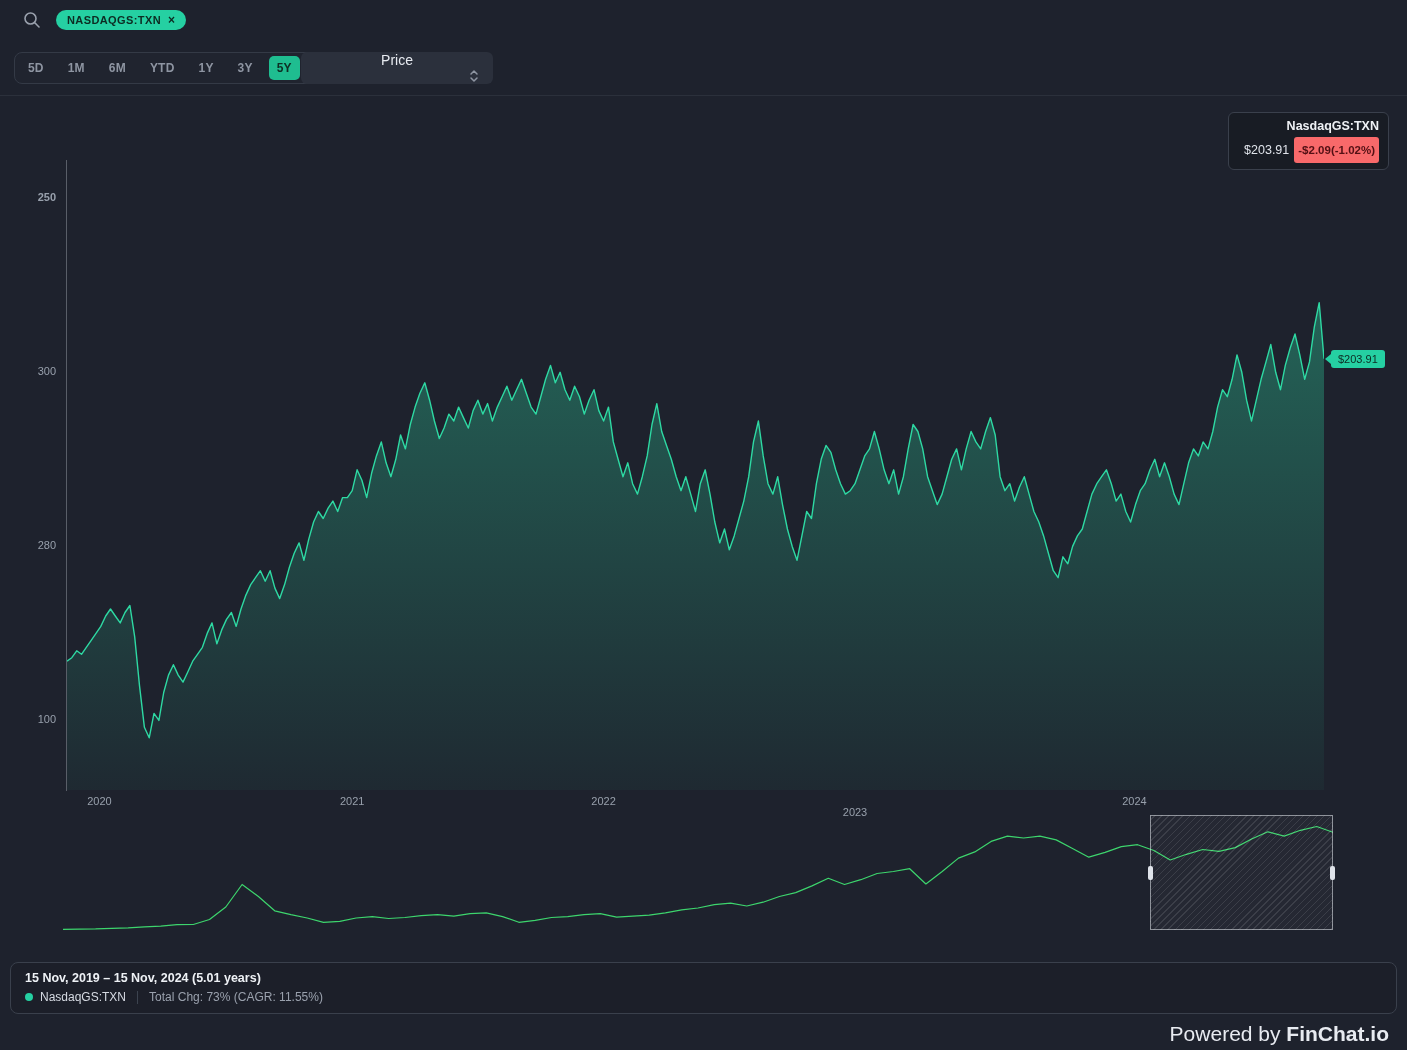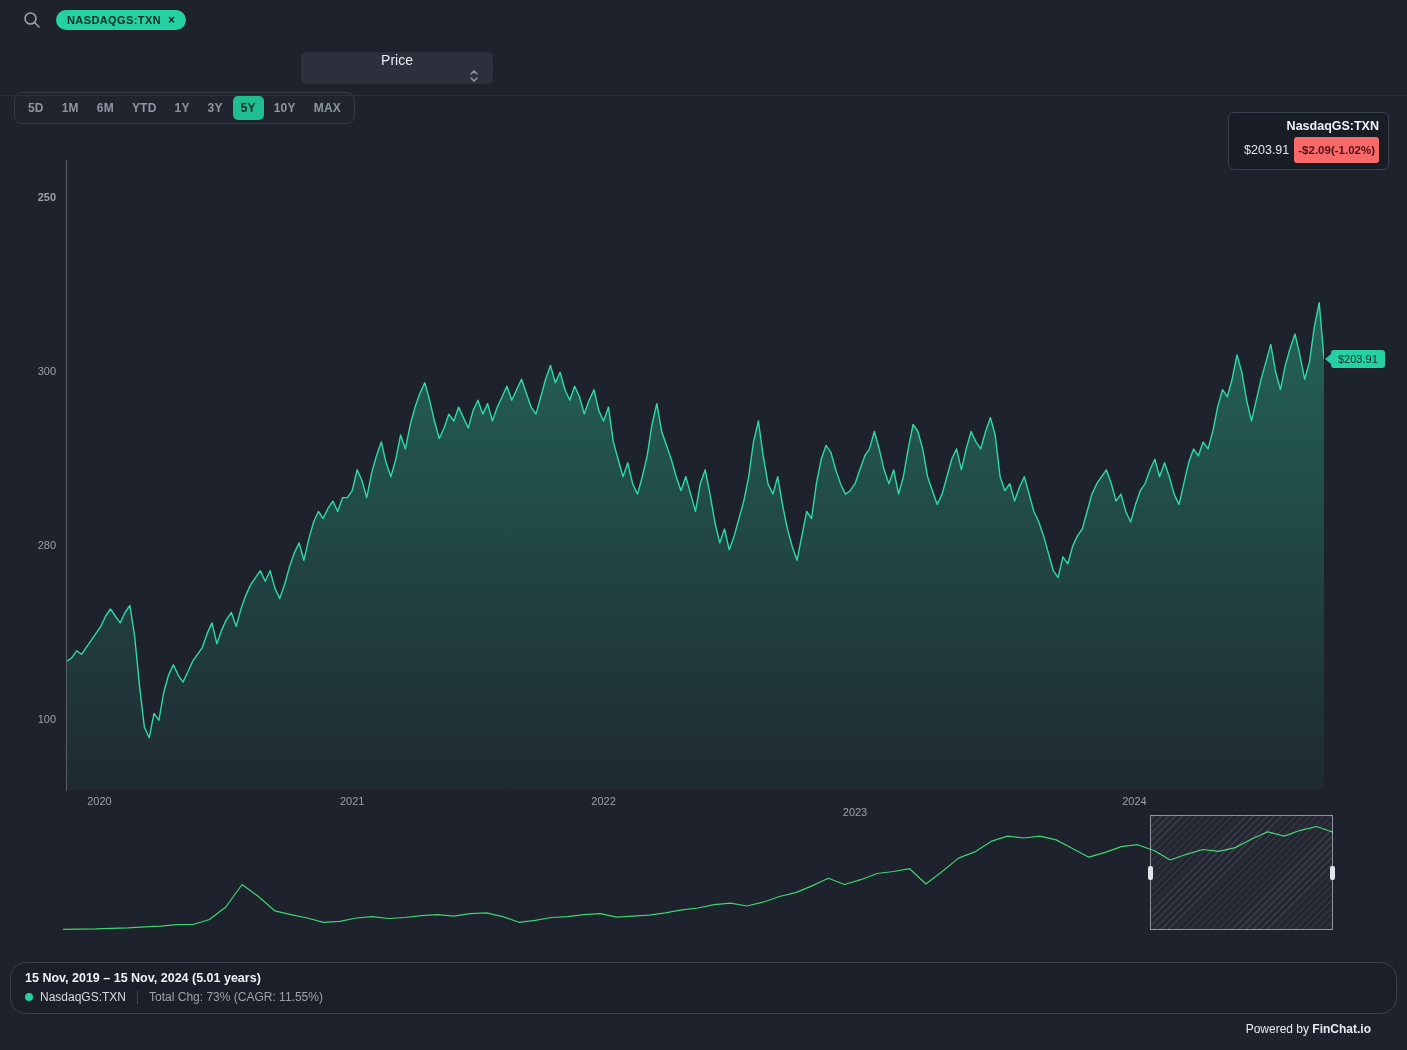--- a/index.html
+++ b/index.html
@@ -17,22 +17,22 @@
     display:inline-flex;align-items:center;gap:7px;
     background:#25d0a2;color:#0d2b22;
     font-size:11px;font-weight:700;letter-spacing:.4px;
     padding:4px 11px;border-radius:12px;cursor:pointer;
   }
   .chip-close{font-weight:700;font-size:12px;line-height:1;cursor:pointer;}
 
   
   .range-box{
     position:absolute;left:14px;top:52px;height:32px;box-sizing:border-box;
-    display:flex;align-items:center;gap:2px;
-    border:1px solid #343a46;border-radius:8px;padding:3px 5px;background:#20242f;margin-top:40px;
+    display:flex;align-items:center;gap:8px;
+    border:1px solid #343a46;border-radius:8px;padding:3px 5px;background:#20242f;
   }
   .range-btn{
     background:transparent;border:none;color:#8e95a2;
     font-family:inherit;font-size:12px;font-weight:600;letter-spacing:.2px;
     padding:5px 8px;border-radius:5px;cursor:pointer;
   }
   .range-btn.active{background:#1fbd90;color:#0e2e24;}
   .metric-select{
     position:absolute;left:301px;top:52px;width:192px;height:32px;box-sizing:border-box;
     background:#2b303c;border-radius:6px;display:flex;align-items:center;
@@ -80,31 +80,31 @@
   }
   .nav-handle{
     position:absolute;top:50%;margin-top:-7px;width:5px;height:14px;
     background:#dfe3ea;border-radius:2px;cursor:ew-resize;
   }
   .nav-handle.left{left:-3px;} .nav-handle.right{right:-3px;}
 
   
   .footer-box{
     position:absolute;left:10px;top:962px;width:1387px;height:52px;box-sizing:border-box;
-    border:1px solid #3a404c;border-radius:16px;background:rgba(24,27,35,.4);
+    border:1px solid #3a404c;border-radius:8px;background:rgba(24,27,35,.4);
     padding:8px 14px;
   }
   .fb-row1{color:#eef1f5;font-size:12.5px;font-weight:700;}
   .fb-row2{margin-top:5px;display:flex;align-items:center;gap:7px;}
   .legend-dot{width:8px;height:8px;border-radius:50%;background:#25d0a2;display:inline-block;}
   .fb-symbol{color:#d6dae2;font-size:12px;}
   .fb-sep{width:1px;height:13px;background:#3c434f;margin:0 4px;display:inline-block;}
   .fb-stats{color:#9aa1ad;font-size:12px;}
 
-  .branding{position:absolute;right:36px;top:1022px;color:#e8ebf1;font-size:12px;}
+  .branding{position:absolute;right:18px;top:1022px;color:#e8ebf1;font-size:21px;}
   .branding b{font-weight:700;}
 </style>
 </head>
 <body>
 
 <div class="topbar">
   <svg class="search-icon" viewBox="0 0 20 20">
     <circle cx="8.5" cy="8.5" r="5.5" fill="none" stroke="#9aa1ad" stroke-width="1.6"></circle>
     <line x1="12.8" y1="12.8" x2="17" y2="17" stroke="#9aa1ad" stroke-width="1.6" stroke-linecap="round"></line>
   </svg>

